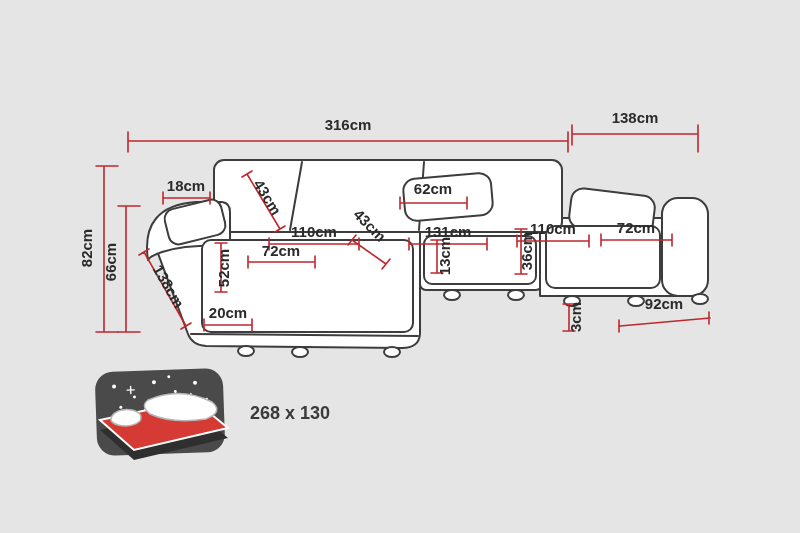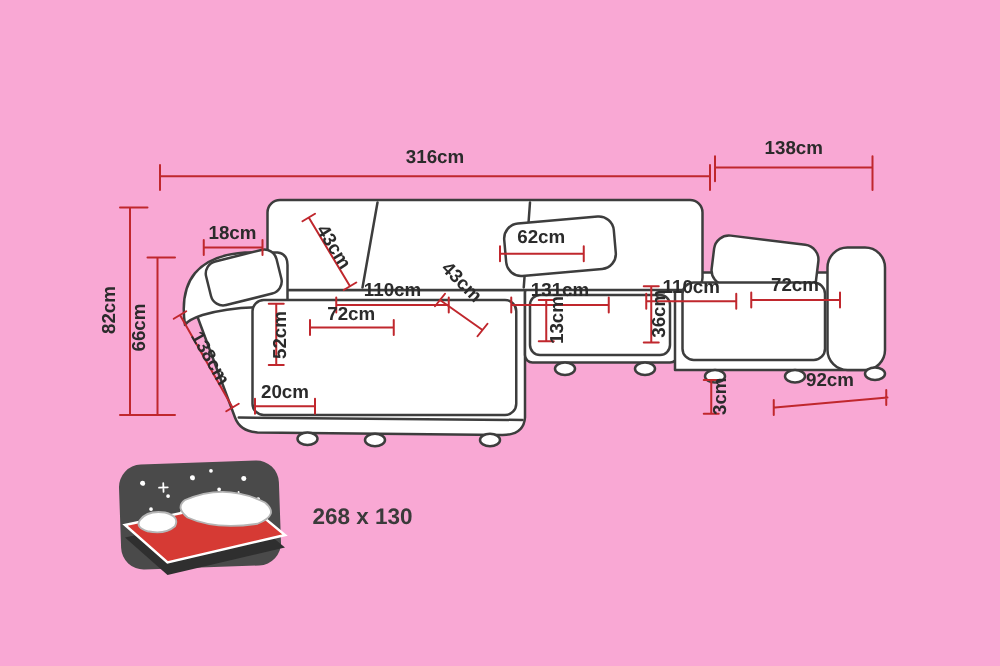--- a/index.html
+++ b/index.html
@@ -4,21 +4,21 @@
 <style>
   html, body {
     margin: 0;
     padding: 0;
     background: #ffffff;
   }
   .canvas {
     position: relative;
     width: 800px;
     height: 533px;
-    background: #f9a8d4;
+    background: #e5e5e5;
     overflow: hidden;
     font-family: "Liberation Sans", sans-serif;
   }
   svg text {
     font-family: "Liberation Sans", sans-serif;
     fill: #2b2b2b;
     font-size: 15px;
     font-weight: 600;
     text-anchor: middle;
   }

